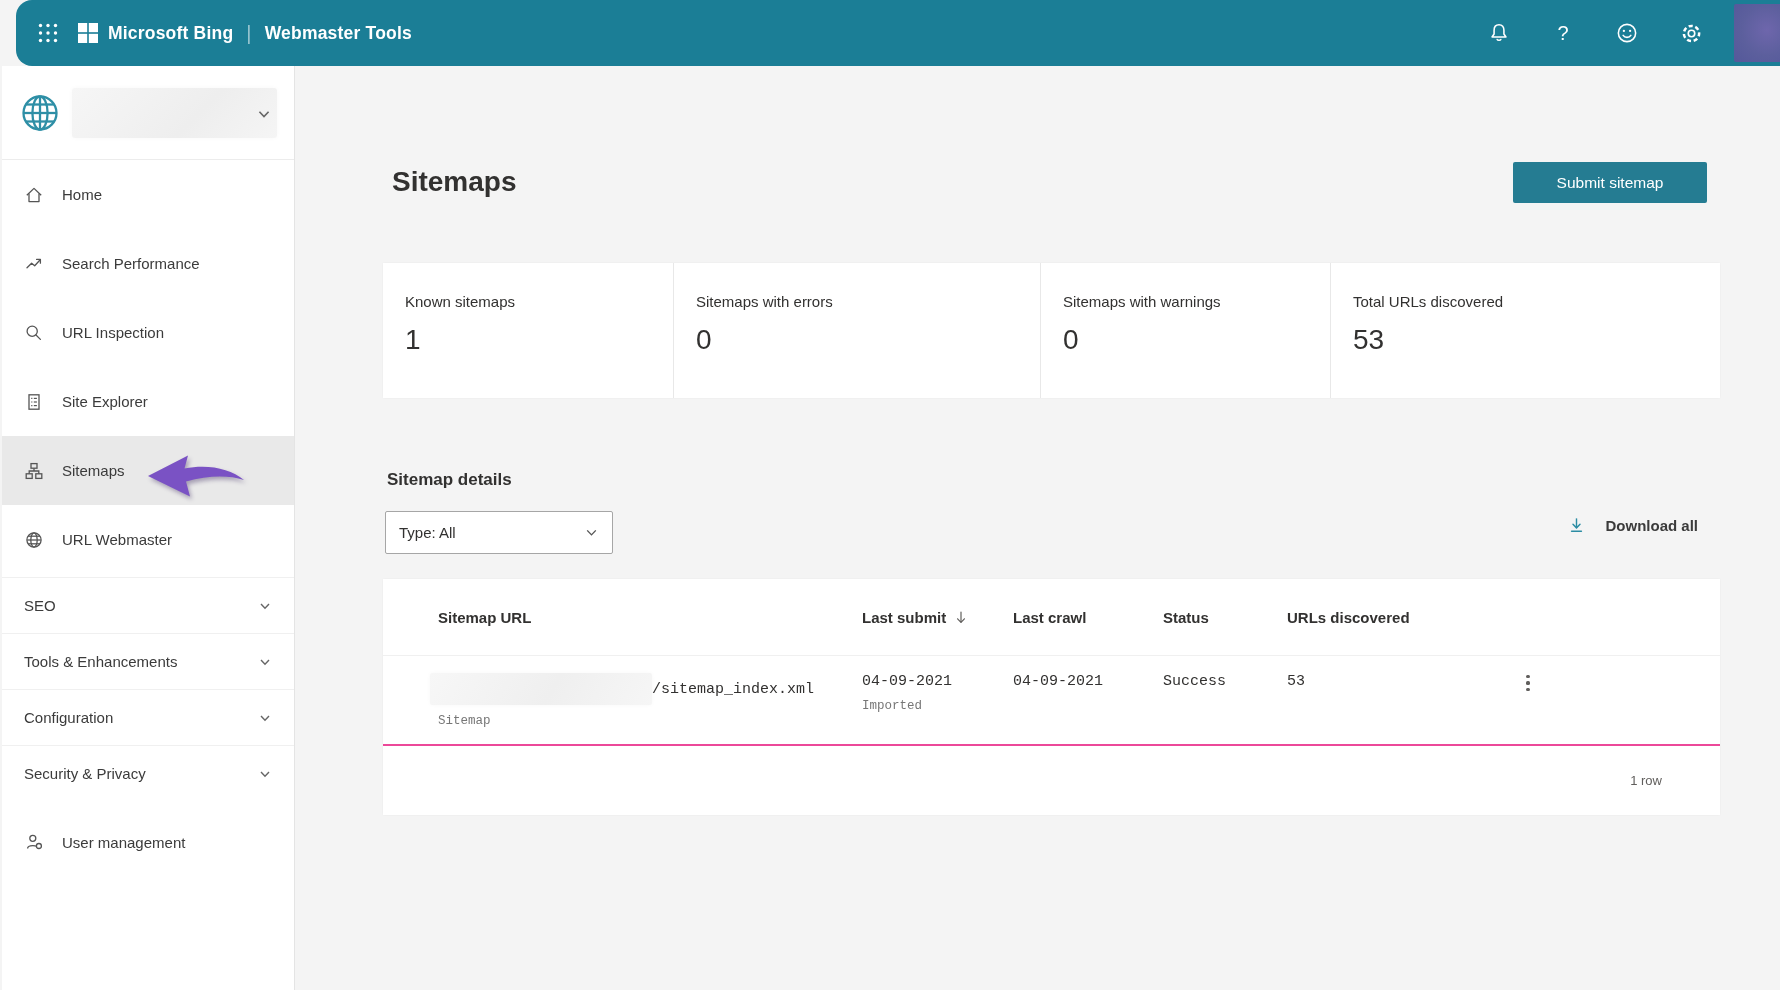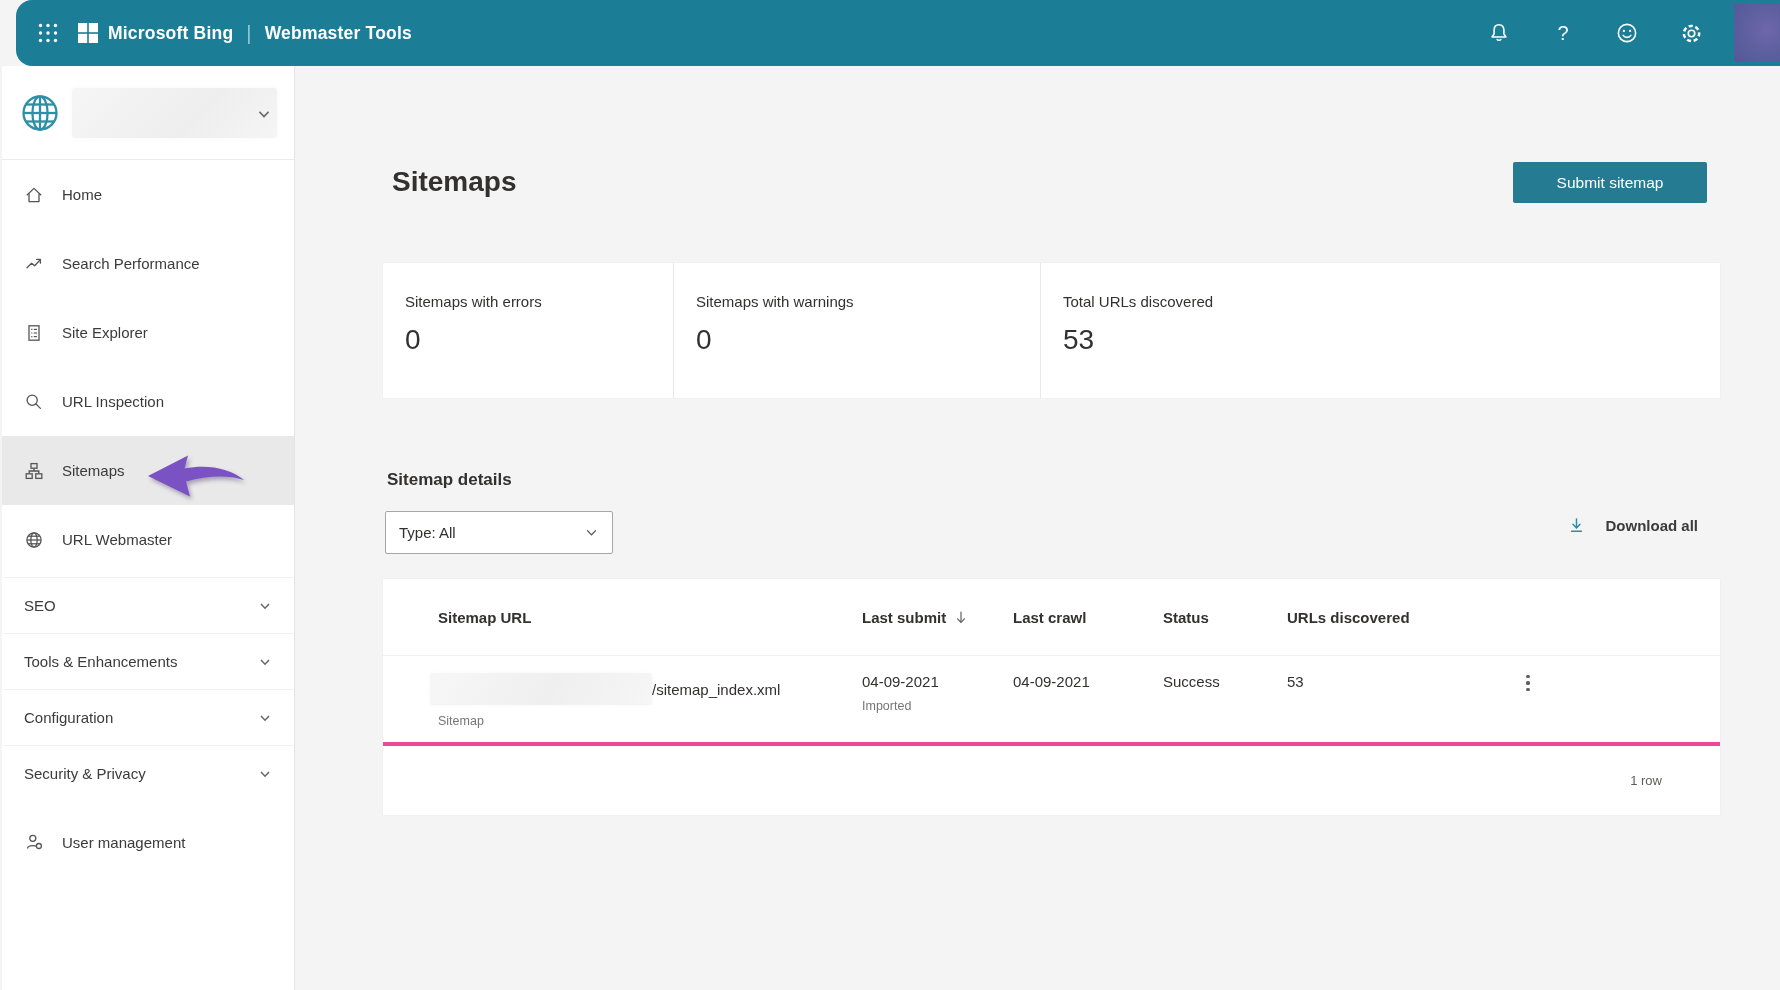--- a/index.html
+++ b/index.html
@@ -62,21 +62,21 @@
   .filter-status{left:332px;width:230px;}
   .filter .ftext{margin-left:13px;}
   .filter .fchev{margin-right:13px;}
   .download-all{position:absolute;right:82px;top:450px;display:flex;align-items:center;gap:19px;cursor:pointer;}
   .download-all .dtext{font-size:15px;font-weight:600;color:#3B3B3B;}
 
   .table-card{position:absolute;left:90px;top:513px;width:1337px;background:#fff;box-shadow:0 0 2px rgba(0,0,0,.05);}
   .t-grid{display:grid;grid-template-columns:424px 151px 150px 124px 231px 40px 1fr;padding-left:55px;padding-right:10px;}
   .t-head{height:77px;align-items:center;border-bottom:1px solid #F0F0F0;}
   .t-head .th{font-size:15px;font-weight:700;color:var(--text);display:flex;align-items:center;gap:9px;cursor:pointer;}
-  .t-row{height:90px;border-bottom:4px solid #ec4899;cursor:pointer;}
+  .t-row{height:90px;border-bottom:2px solid #ec4899;cursor:pointer;font-family:Liberation Mono, monospace;}
   .t-row .td{padding-top:17px;font-size:15px;color:var(--text);}
   .cell-sub{margin-top:9px;font-size:12.5px;color:#767676;}
   .url-line{display:flex;align-items:center;}
   .url-blur{width:222px;height:32px;margin-left:-8px;border-radius:2px;background:linear-gradient(120deg,#f7f7f7,#efefef 55%,#f6f6f6);box-shadow:0 0 4px rgba(0,0,0,.03);}
   .kebab{width:20px;height:26px;display:flex;flex-direction:column;align-items:center;justify-content:center;gap:3.5px;cursor:pointer;margin-top:14px;}
   .kebab i{width:3.2px;height:3.2px;border-radius:50%;background:#605E5C;}
   .t-footer{height:69px;display:flex;align-items:center;justify-content:flex-end;padding-right:58px;font-size:13px;color:var(--text2);}
 </style>
 </head>
 <body>
@@ -174,39 +174,39 @@
         <g fill="none" stroke="#555" stroke-width="1.3" stroke-linejoin="round" stroke-linecap="round">
           <polyline points="3,13.8 7.6,9.2 10.7,11.8 16.2,5.8"></polyline>
           <polyline points="12.6,5.4 16.4,5.4 16.4,9.2"></polyline>
         </g>
       </svg>
       <span class="nlabel">Search Performance</span>
     </div>
 
     <div class="nav-item">
       <svg class="nicon" viewBox="0 0 20 20">
+        <circle cx="8.2" cy="8.2" r="5.1" fill="none" stroke="#555" stroke-width="1.3"></circle>
+        <line x1="12" y1="12" x2="16.4" y2="16.4" stroke="#555" stroke-width="1.3" stroke-linecap="round"></line>
+      </svg>
+      <span class="nlabel">URL Inspection</span>
+    </div>
+
+    <div class="nav-item">
+      <svg class="nicon" viewBox="0 0 20 20">
         <rect x="5" y="2.8" width="10" height="14.4" fill="none" stroke="#555" stroke-width="1.3"></rect>
         <g stroke="#555" stroke-width="1.2">
           <line x1="7.2" y1="6.4" x2="8.4" y2="6.4"></line>
             <line x1="9.8" y1="6.4" x2="12.9" y2="6.4"></line>
           <line x1="7.2" y1="10" x2="8.4" y2="10"></line>
             <line x1="9.8" y1="10" x2="12.9" y2="10"></line>
           <line x1="7.2" y1="13.6" x2="8.4" y2="13.6"></line>
             <line x1="9.8" y1="13.6" x2="12.9" y2="13.6"></line>
         </g>
       </svg>
       <span class="nlabel">Site Explorer</span>
-    </div>
-
-    <div class="nav-item">
-      <svg class="nicon" viewBox="0 0 20 20">
-        <circle cx="8.2" cy="8.2" r="5.1" fill="none" stroke="#555" stroke-width="1.3"></circle>
-        <line x1="12" y1="12" x2="16.4" y2="16.4" stroke="#555" stroke-width="1.3" stroke-linecap="round"></line>
-      </svg>
-      <span class="nlabel">URL Inspection</span>
     </div>
 
     <div class="nav-item active">
       <svg class="nicon" viewBox="0 0 20 20">
         <g fill="none" stroke="#555" stroke-width="1.3">
           <rect x="7" y="2.6" width="6" height="4.6"></rect>
           <rect x="2.2" y="12.8" width="6" height="4.6"></rect>
           <rect x="11.8" y="12.8" width="6" height="4.6"></rect>
           <path d="M10 7.2 V10 M5.2 12.8 V10 H14.8 V12.8"></path>
         </g>
@@ -272,20 +272,24 @@
     <path d="M2 24 L42 3.5 L38.5 16.5 C62 12 84 16.5 98 28 C82 23 62 23.5 40 29.5 L44 44.5 Z" fill="var(--arrow-purple)"></path>
   </svg>
 
   <div class="main">
 
     <div class="page-title">Sitemaps</div>
     <button class="submit-btn">Submit sitemap</button>
 
     <div class="stats-card">
       <div class="stat-cell">
+        <div class="stat-label">Known sitemaps</div>
+        <div class="stat-value">1</div>
+      </div>
+      <div class="stat-cell">
         <div class="stat-label">Sitemaps with errors</div>
         <div class="stat-value">0</div>
       </div>
       <div class="stat-cell">
         <div class="stat-label">Sitemaps with warnings</div>
         <div class="stat-value">0</div>
       </div>
       <div class="stat-cell">
         <div class="stat-label">Total URLs discovered</div>
         <div class="stat-value">53</div>

